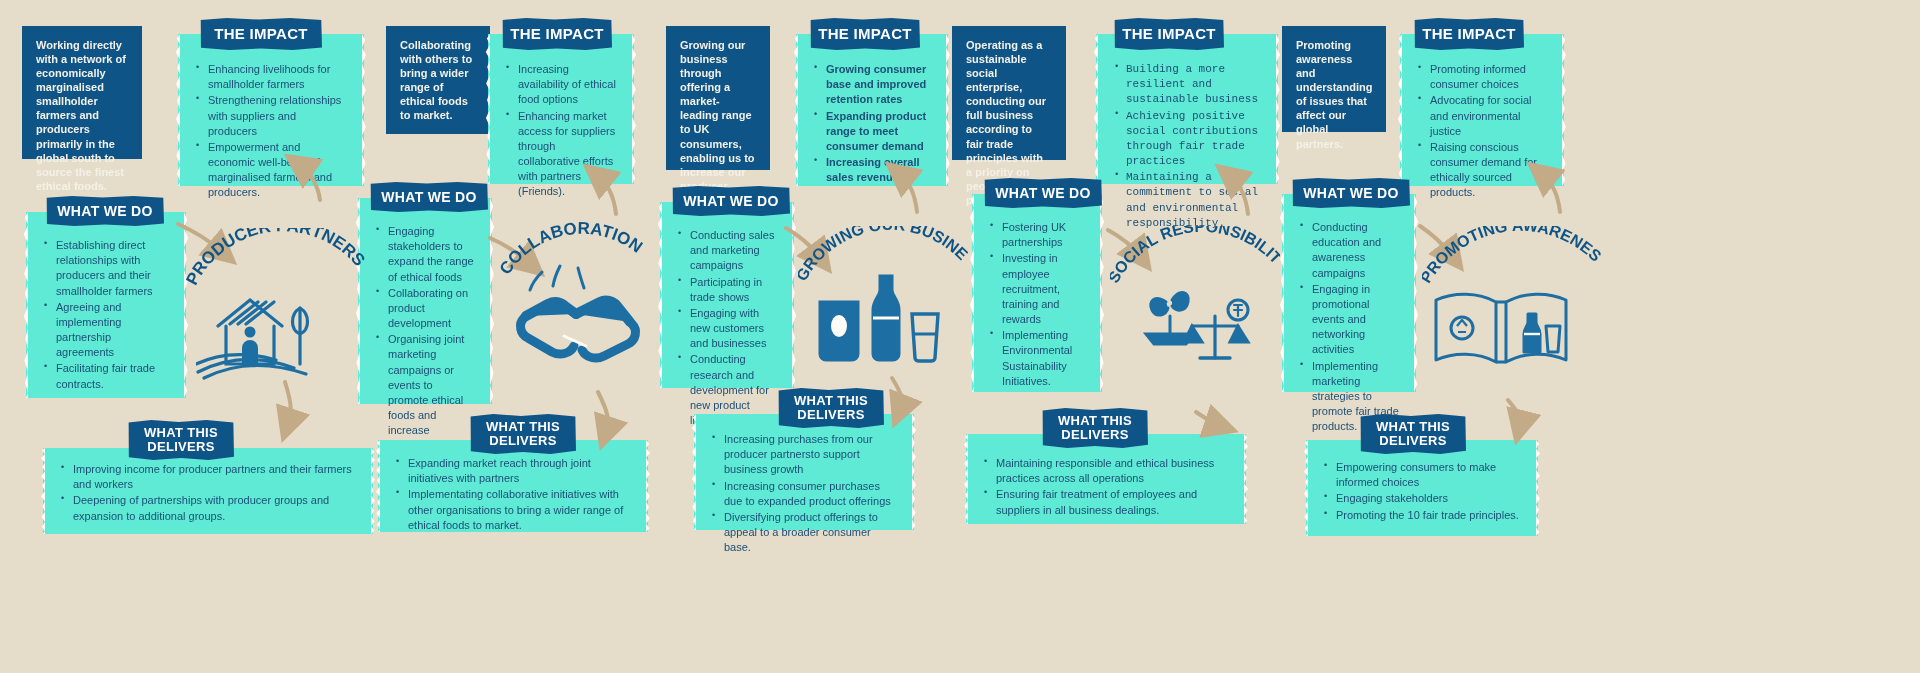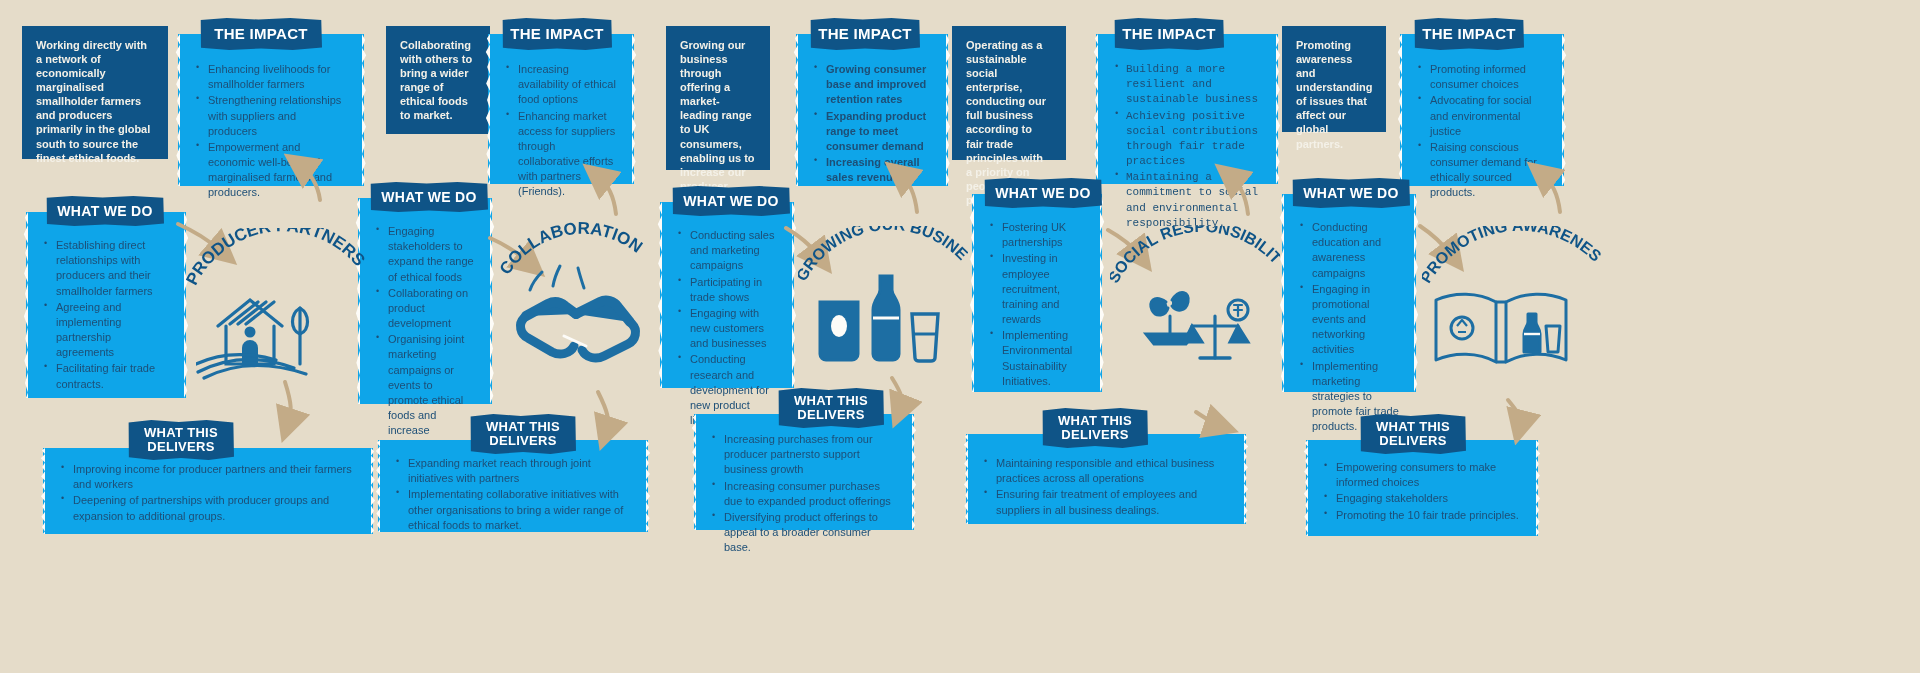--- a/index.html
+++ b/index.html
@@ -15,21 +15,21 @@
     position: absolute;
     background: #0f5487;
     color: #f4f1e8;
     font-family: "Liberation Sans", sans-serif;
     font-weight: 700;
     line-height: 1.28;
     padding: 12px 14px;
   }
   .paper {
     position: absolute;
-    background: #0ea5e9;
+    background: #5eead4;
     color: #1d4f77;
   }
   .paper::before, .paper::after {
     content:""; position:absolute; top:0; bottom:0; width:7px;
     background: #fdfcf8;
   }
   .paper::before { left:-5px;
     clip-path: polygon(100% 0,55% 3%,100% 7%,40% 12%,100% 17%,60% 22%,100% 27%,45% 33%,100% 38%,58% 44%,100% 50%,42% 56%,100% 62%,62% 68%,100% 74%,48% 80%,100% 86%,57% 92%,100% 97%,70% 100%,100% 100%);
   }
   .paper::after { right:-5px;
@@ -95,21 +95,21 @@
       <path d="M892,378 C902,394 904,400 900,410"></path>
       <path d="M1108,230 C1126,240 1134,248 1140,256"></path>
       <path d="M1248,214 C1246,196 1240,184 1230,176"></path>
       <path d="M1196,412 C1208,420 1214,424 1220,426"></path>
       <path d="M1420,226 C1438,238 1446,248 1452,256"></path>
       <path d="M1560,212 C1558,194 1552,182 1542,174"></path>
       <path d="M1508,400 C1518,412 1522,418 1520,426"></path>
     </g>
   </svg>
 
-  <div class="blue-box" style="left:22px; top:26px; width:146px; height:133px; font-size:11px;">
+  <div class="blue-box" style="left:22px; top:26px; width:120px; height:133px; font-size:11px;">
     <span>Working directly with a network of economically marginalised smallholder farmers and producers primarily in the global south to source the finest ethical foods.</span>
   </div>
 
   <div class="tape" style="left:200px; top:18px; width:122px; height:32px; font-size:15px;">
     <span>THE IMPACT</span>
   </div>
   <div class="paper" style="left:178px; top:34px; width:186px; height:152px;">
     <div class="paper-inner" style="padding-top:28px;">
       <ul class="bullets" style="font-size:11px; line-height:1.38;">
         <li>Enhancing livelihoods for smallholder farmers</li>

